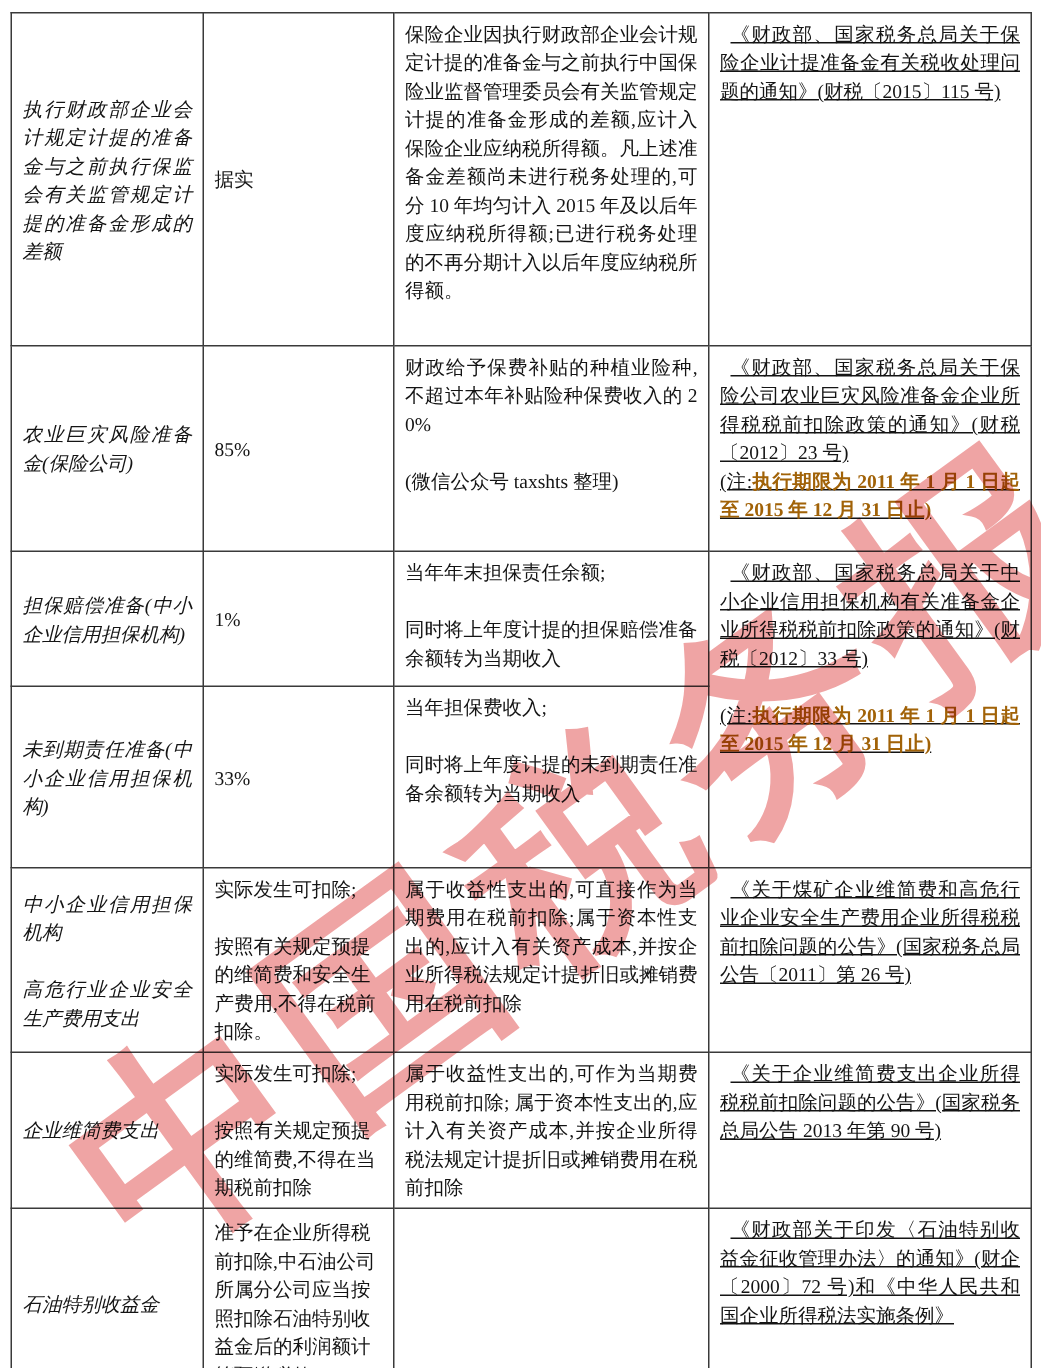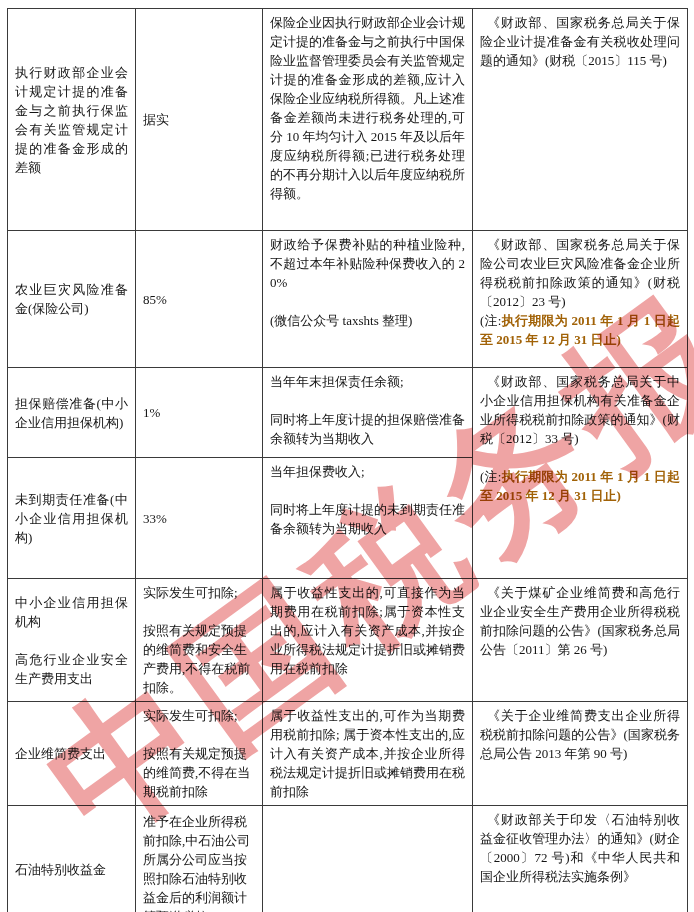--- a/index.html
+++ b/index.html
@@ -21,23 +21,23 @@
     padding: 4px 7px;
     font-size: 13px;
     line-height: 19px;
     color: #141414;
     vertical-align: top;
     overflow: hidden;
     word-break: break-all;
     margin-left: 12px;
   }
   td.c-item, td.c-basis { vertical-align: middle; }
-  td.c-item { text-align: justify; }
+  td.c-item { text-align: justify; font-style: italic; }
   td.c-treat { text-align: justify; }
-  td.c-ref { text-align: justify; }
+  td.c-ref { text-align: justify; text-decoration: underline; }
   .pre { white-space: pre-line; }
   .ref-text { text-indent: 7px; }
   .note { margin-top: 0; }
   .note.gap { margin-top: 19px; }
   .note-red { color: #a16207; font-weight: bold; }
   .note-black { font-weight: normal; }
   .watermark {
     position: absolute;
     left: -30px; top: 478px;
     width: 840px;

